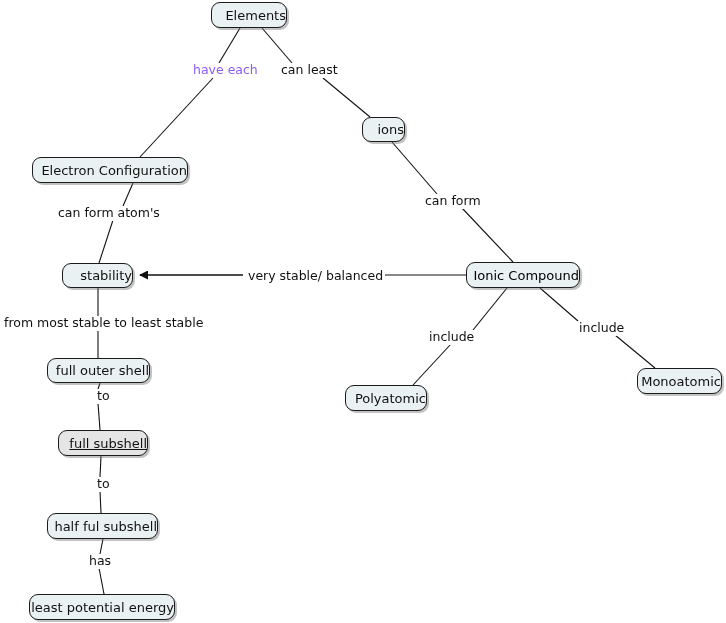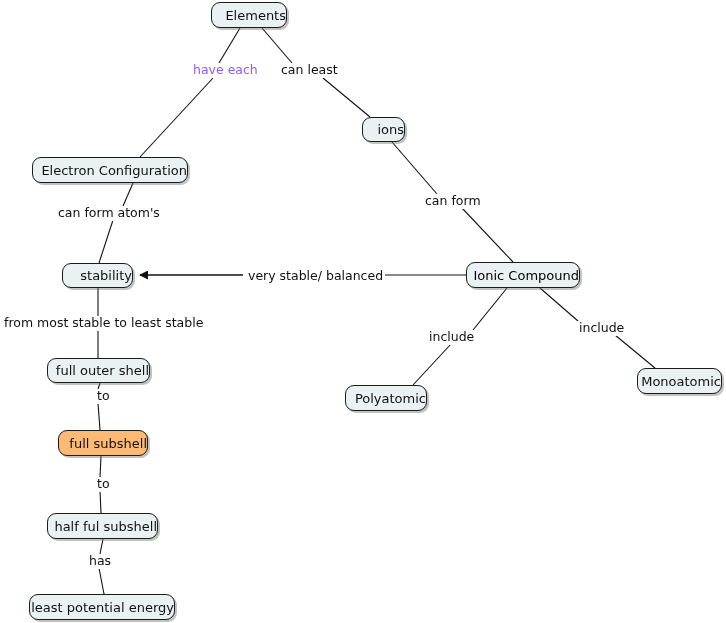--- a/index.html
+++ b/index.html
@@ -106,21 +106,21 @@
       </div>
       <div class="node" style="left: 637px; top: 368px; width: 85px; height: 26px; background: rgb(234, 241, 243); border-color: rgb(27, 27, 27); color: rgb(17, 17, 17);">
         <span>Monoatomic</span>
       </div>
       <div class="node" style="left: 345px; top: 385px; width: 82px; height: 26px; background: rgb(234, 241, 243); border-color: rgb(27, 27, 27); color: rgb(17, 17, 17);">
         <span>Polyatomic</span>
       </div>
       <div class="node" style="left: 47px; top: 358px; width: 103px; height: 25px; background: rgb(234, 241, 243); border-color: rgb(27, 27, 27); color: rgb(17, 17, 17);">
         <span>full outer shell</span>
       </div>
-      <div class="node" style="left: 58px; top: 430px; width: 90px; height: 26px; background: #fdba74; border-color: rgb(27, 27, 27); color: rgb(17, 17, 17);">
+      <div class="node" style="left: 58px; top: 430px; width: 90px; height: 26px; background: #e5e5e5; border-color: rgb(27, 27, 27); color: rgb(17, 17, 17); text-decoration: underline;">
         <span>full subshell</span>
       </div>
       <div class="node" style="left: 47px; top: 513px; width: 111px; height: 26px; background: rgb(234, 241, 243); border-color: rgb(27, 27, 27); color: rgb(17, 17, 17);">
         <span>half ful subshell</span>
       </div>
       <div class="node" style="left: 29px; top: 594px; width: 146px; height: 26px; background: rgb(234, 241, 243); border-color: rgb(27, 27, 27); color: rgb(17, 17, 17); padding-left: 42px;">
         <span>least potential energy</span>
       </div>
     </div>
   <div id="label-layer">

